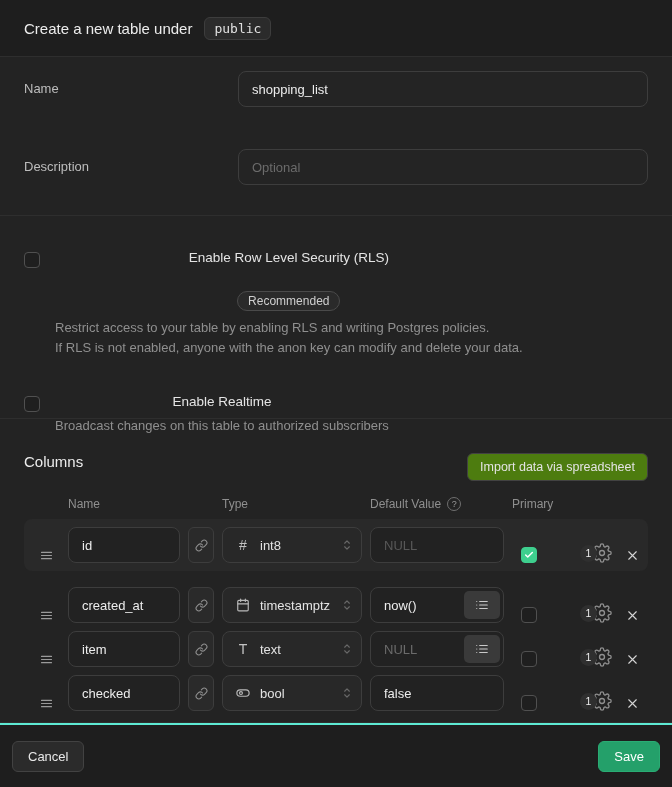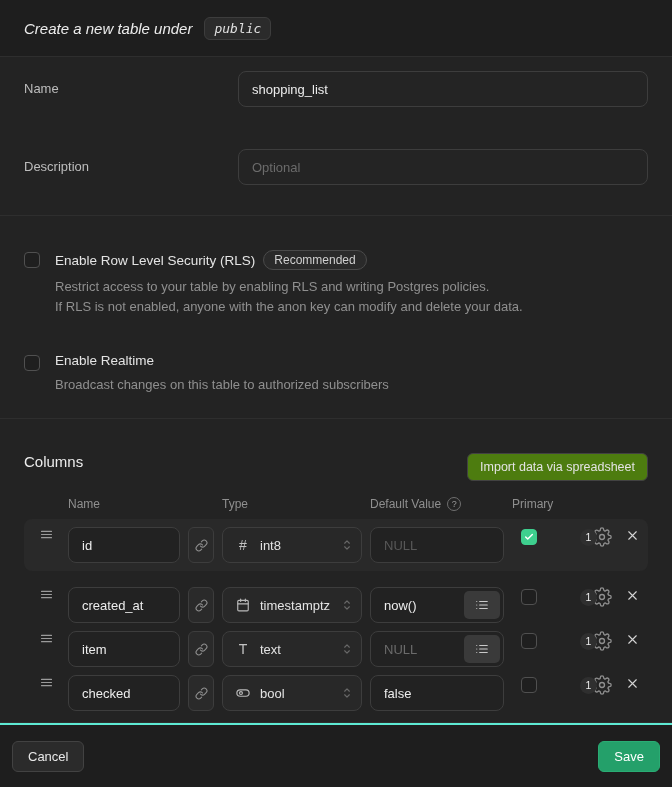--- a/index.html
+++ b/index.html
@@ -5,21 +5,21 @@
   * { box-sizing: border-box; }
   html,body { margin:0; padding:0; background:#232323; }
   .dialog {
     width:672px; height:787px; background:#232323; color:#ededed;
     font-family:"Liberation Sans", sans-serif; font-size:13px;
     display:flex; flex-direction:column; overflow:hidden;
   }
   
   .dialog-header {
     flex:none; height:57px; background:#1e1e1e; border-bottom:1px solid #2e2e2e;
-    display:flex; align-items:center; padding:0 24px; gap:12px; font-size:15px; color:#ececec;font-style:italic;
+    display:flex; align-items:center; padding:0 24px; gap:12px; font-size:15px; color:#ececec;
   }
   .schema-badge {
     font-family:"DejaVu Sans Mono", monospace; font-size:13px;
     background:#2b2b2b; border:1px solid #3d3d3d; border-radius:6px;
     padding:3px 9px; color:#e0e0e0;
   }
   
   .section-fields { flex:none; height:159px; padding:14px 24px 0; border-bottom:1px solid #2e2e2e; }
   .field-row { display:grid; grid-template-columns:214px 1fr; margin-bottom:42px; }
   .field-row label { padding-top:10px; color:#bdbdbd; font-size:13px; }
@@ -36,21 +36,21 @@
   .option { display:flex; gap:15px; }
   .option + .option { margin-top:36px; }
   .checkbox {
     width:16px; height:16px; border-radius:4px; border:1px solid #505050;
     background:#1f1f1f; flex:none; margin-top:2px; padding:0; cursor:pointer;
     display:flex; align-items:center; justify-content:center;
   }
   .checkbox svg { display:none; width:10px; height:10px; }
   .checkbox.checked { background:#3ecf8e; border-color:#3ecf8e; }
   .checkbox.checked svg { display:block; }
-  .option-label-row { display:flex; align-items:center; gap:8px; font-size:13.5px; color:#e4e4e4; }
+  .option-label-row { display:flex; align-items:center; gap:26px; font-size:13.5px; color:#e4e4e4;flex-direction:column; }
   .pill {
     border:1px solid #4a4a4a; background:#2a2a2a; border-radius:999px;
     padding:2px 10px; font-size:12px; color:#cfcfcf;
   }
   .option-desc { color:#8f8f8f; line-height:20px; margin-top:7px; font-size:13px; }
   
   .section-columns { flex:1; padding:34px 24px 0; border-bottom:1px solid #2e2e2e; }
   .columns-title-row { display:flex; justify-content:space-between; align-items:flex-start; }
   .columns-title { font-size:15px; color:#ececec; }
   .btn-secondary {
@@ -62,21 +62,21 @@
   .gh-default { width:142px; display:flex; align-items:flex-end; gap:6px; }
   .gh-primary { flex:1; }
   .q-circle {
     width:14px; height:14px; border:1px solid #6f6f6f; border-radius:50%;
     display:inline-flex; align-items:center; justify-content:center;
     font-size:9px; color:#9a9a9a;
   }
   .pinned-row-wrap { background:#292929; border-radius:8px; padding:8px 0; margin-top:8px; }
   .other-rows { margin-top:16px; display:flex; flex-direction:column; gap:8px; }
   
-  .col-row { display:flex; align-items:flex-start; height:36px; }
+  .col-row { display:flex; align-items:flex-end; height:36px; }
   .cell-handle { width:44px; display:flex; justify-content:center; color:#9a9a9a; cursor:grab; }
   .cell-handle svg { width:15px; height:15px; }
   .name-inp { width:112px; height:36px; flex:none; background:#222222; }
   .link-btn {
     width:26px; height:36px; margin-left:8px; background:#2a2a2a; border:1px solid #3d3d3d;
     border-radius:6px; color:#8f8f8f; display:flex; align-items:center; justify-content:center;
     cursor:pointer; flex:none; padding:0;
   }
   .link-btn svg { width:13px; height:13px; }
   .type-select {

